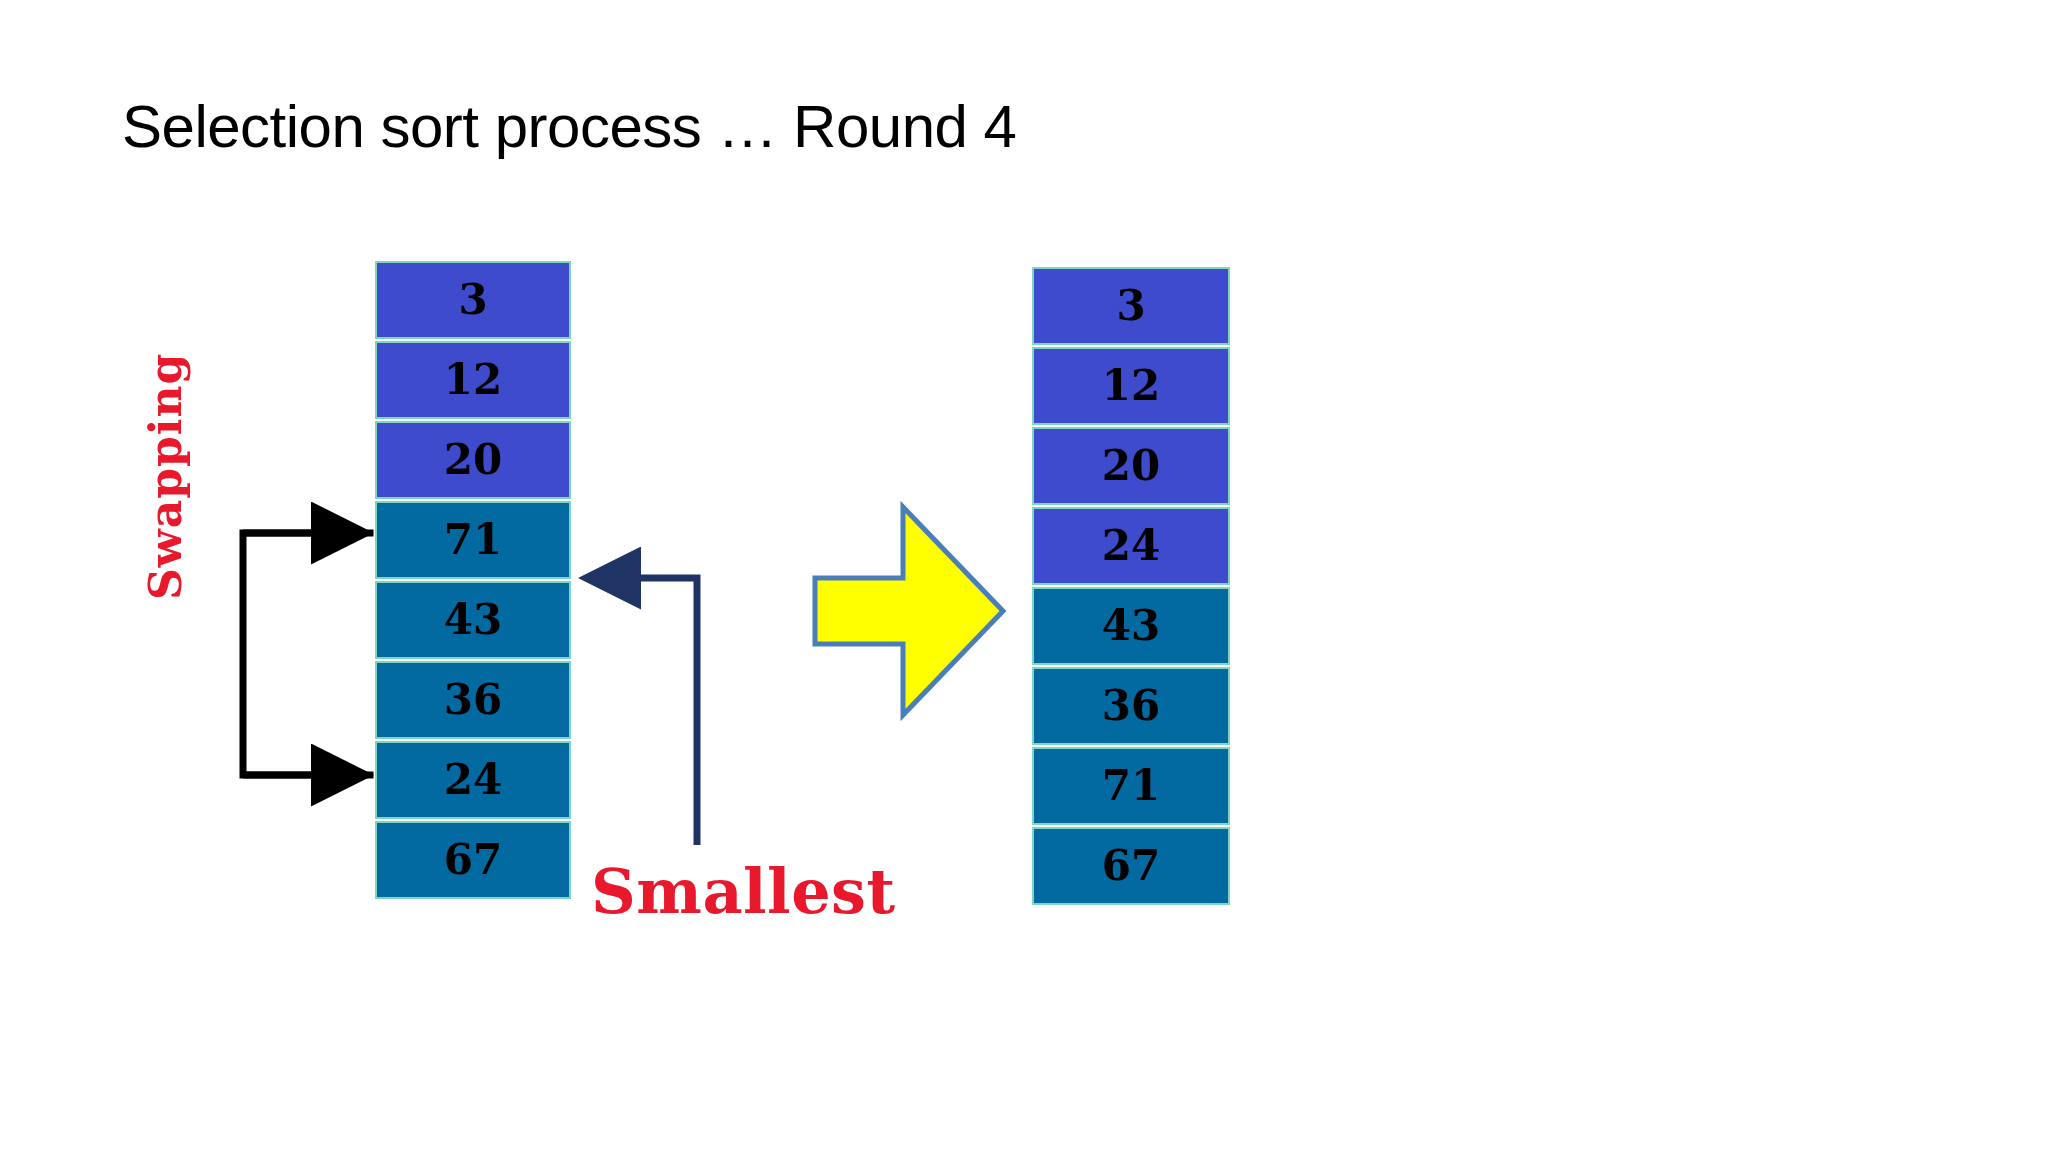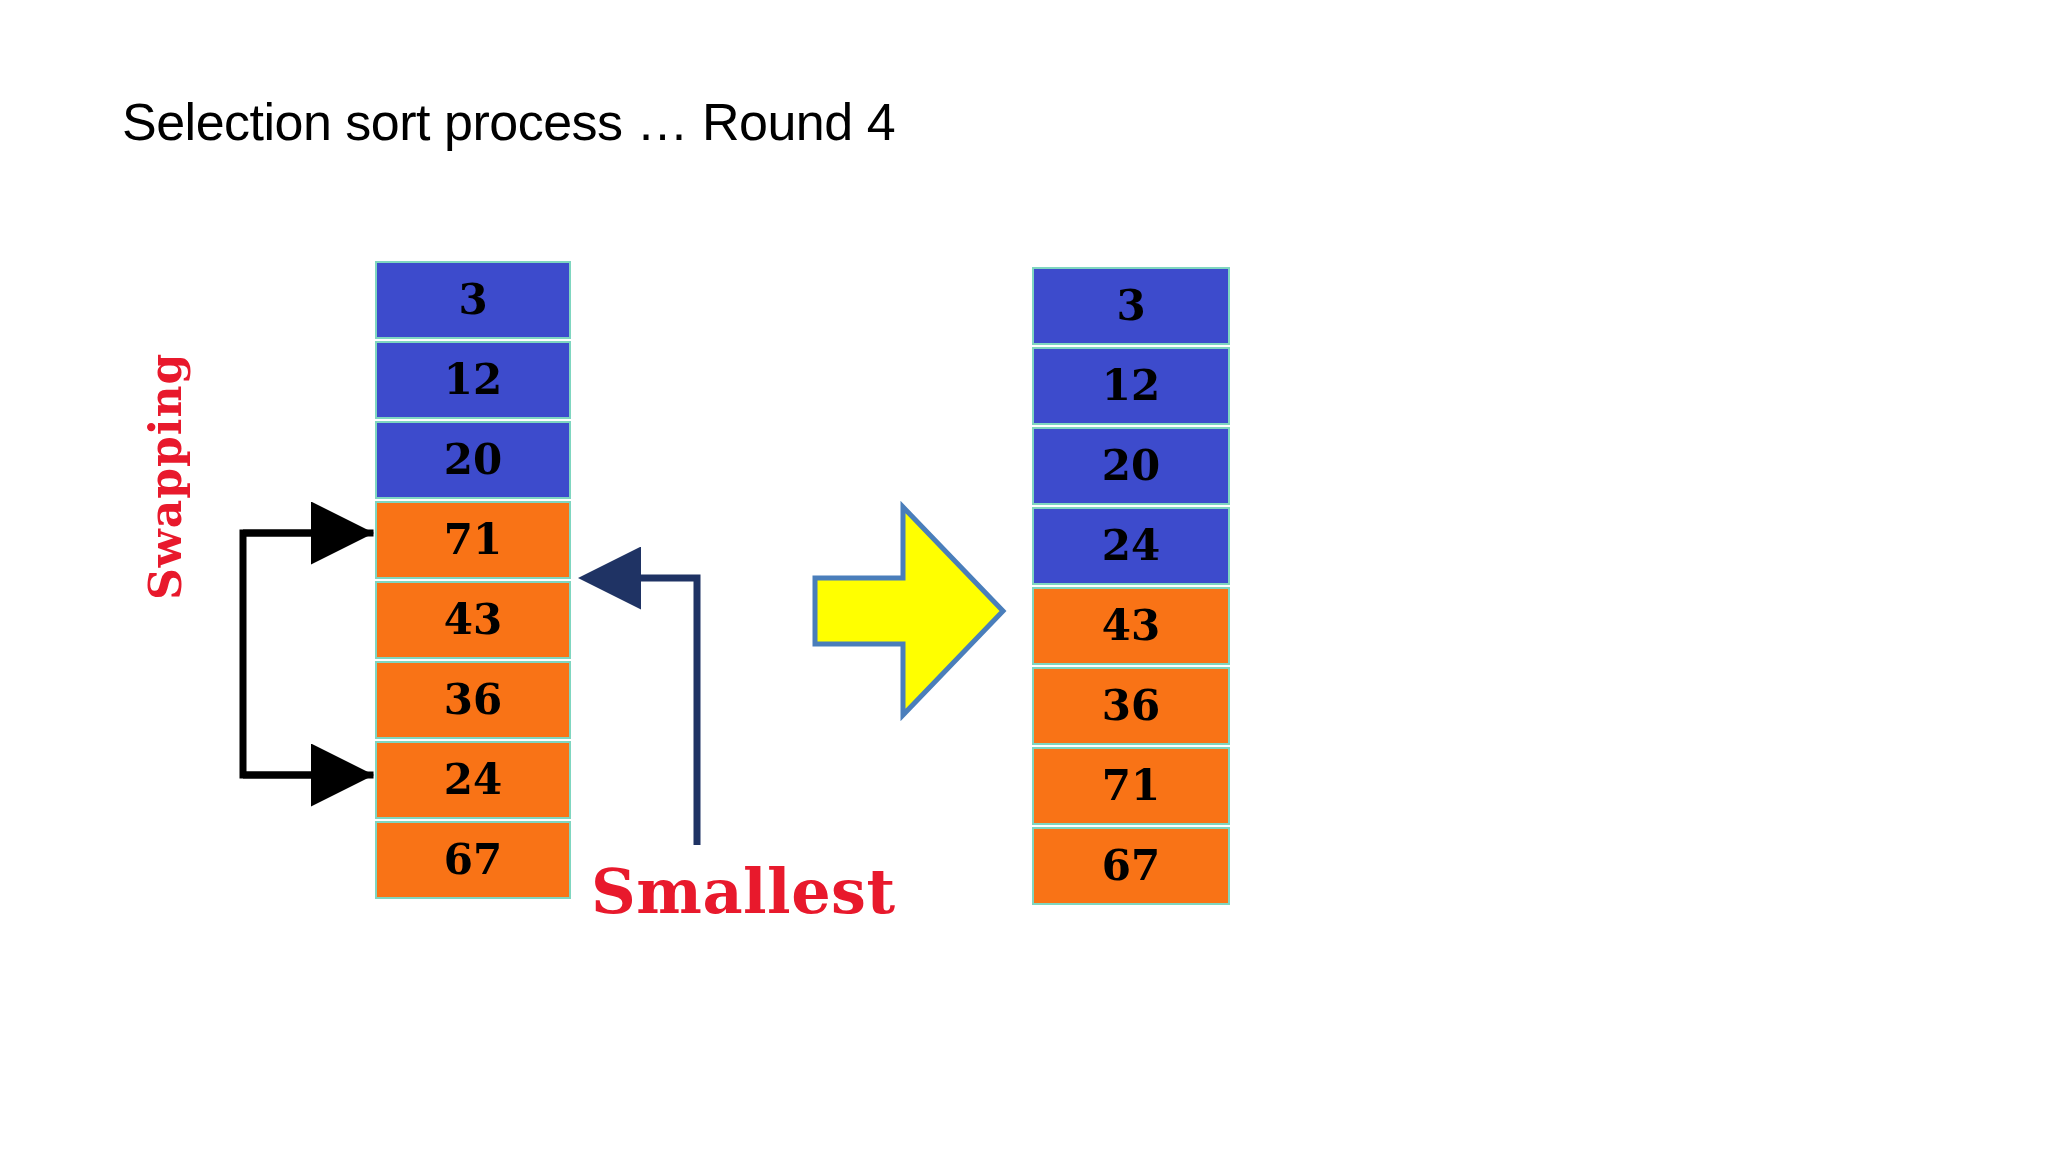--- a/index.html
+++ b/index.html
@@ -14,21 +14,21 @@
     overflow: hidden;
     font-family: "Liberation Sans", sans-serif;
   }
 
   
   #slide-title {
     position: absolute;
     left: 122px;
     top: 92px;
     font-family: "Liberation Sans", sans-serif;
-    font-size: 52px;
+    font-size: 60px;
     font-weight: 400;
     color: #000000;
     letter-spacing: -0.5px;
     white-space: nowrap;
   }
 
   
   .array-column {
     position: absolute;
     display: flex;
@@ -46,21 +46,21 @@
     justify-content: center;
     font-family: "DejaVu Serif", serif;
     font-weight: bold;
     font-size: 42px;
     color: #000000;
     margin-bottom: 2px;
     line-height: 1;
   }
   .array-cell:last-child { margin-bottom: 0; }
   .cell-blue  { background: #3d4bcc; }
-  .cell-green { background: #f97316; }
+  .cell-green { background: #0369a1; }
 
   
   #swapping-label {
     position: absolute;
     left: 140px;
     top: 530px;
     width: 260px;
     transform: rotate(-90deg);
     transform-origin: 35px 35px;
     font-family: "DejaVu Serif", serif;

